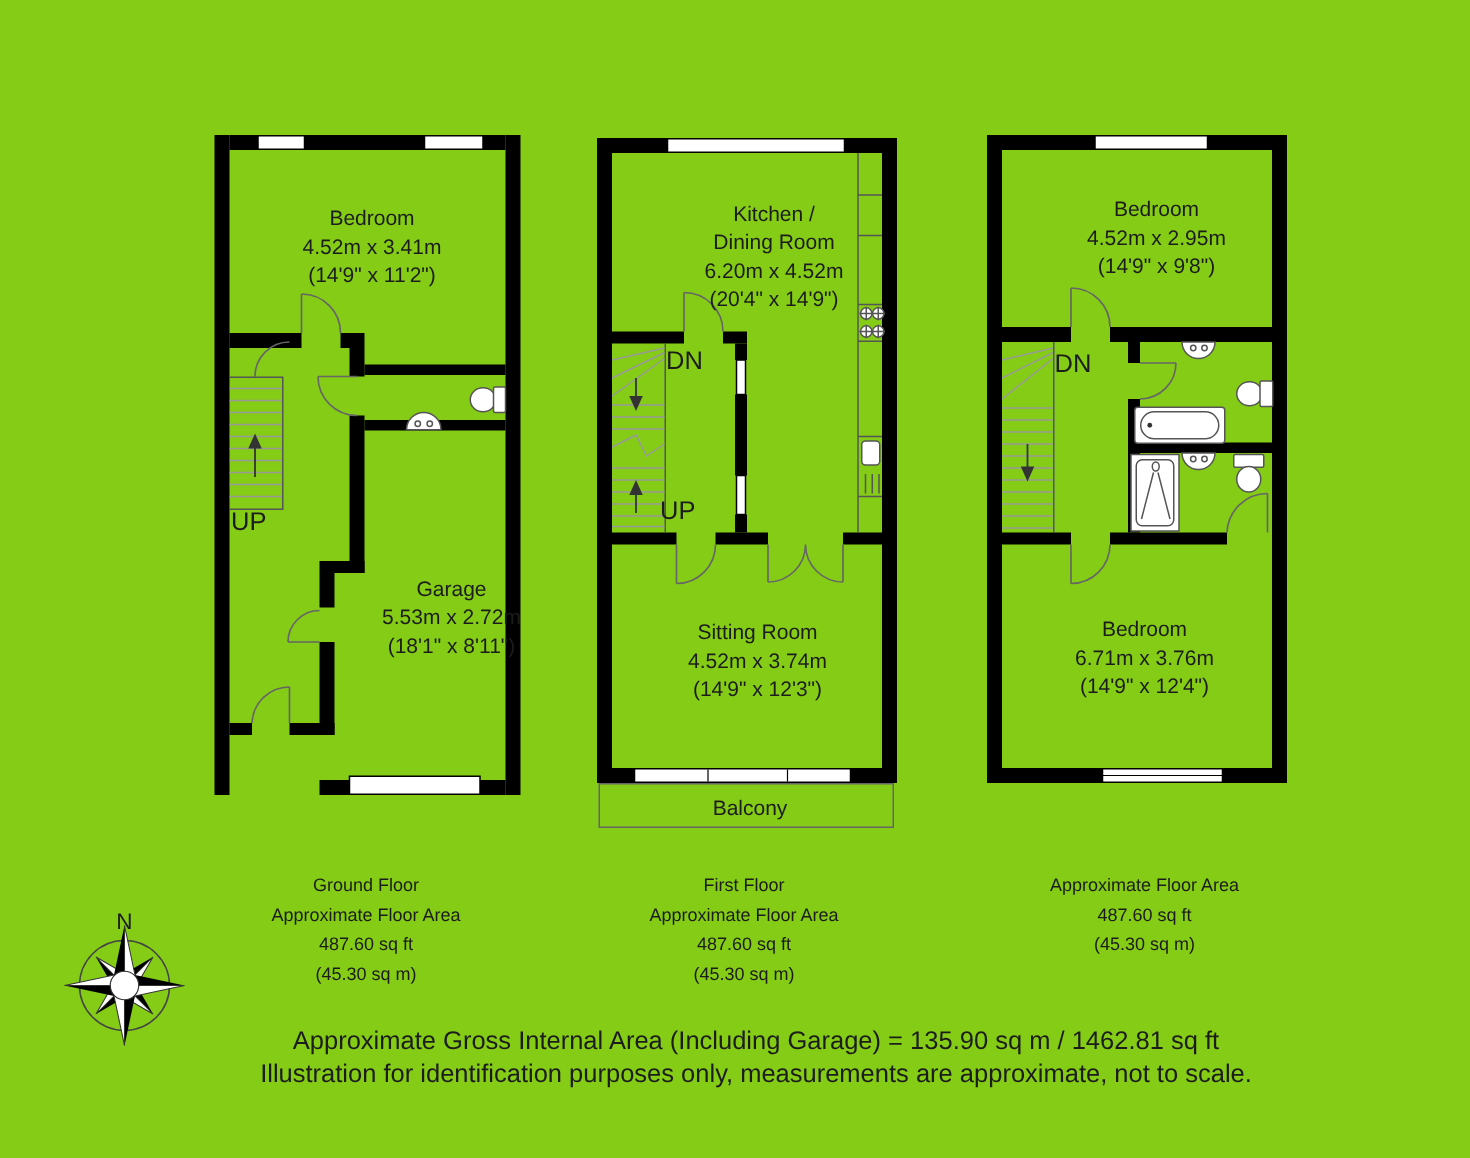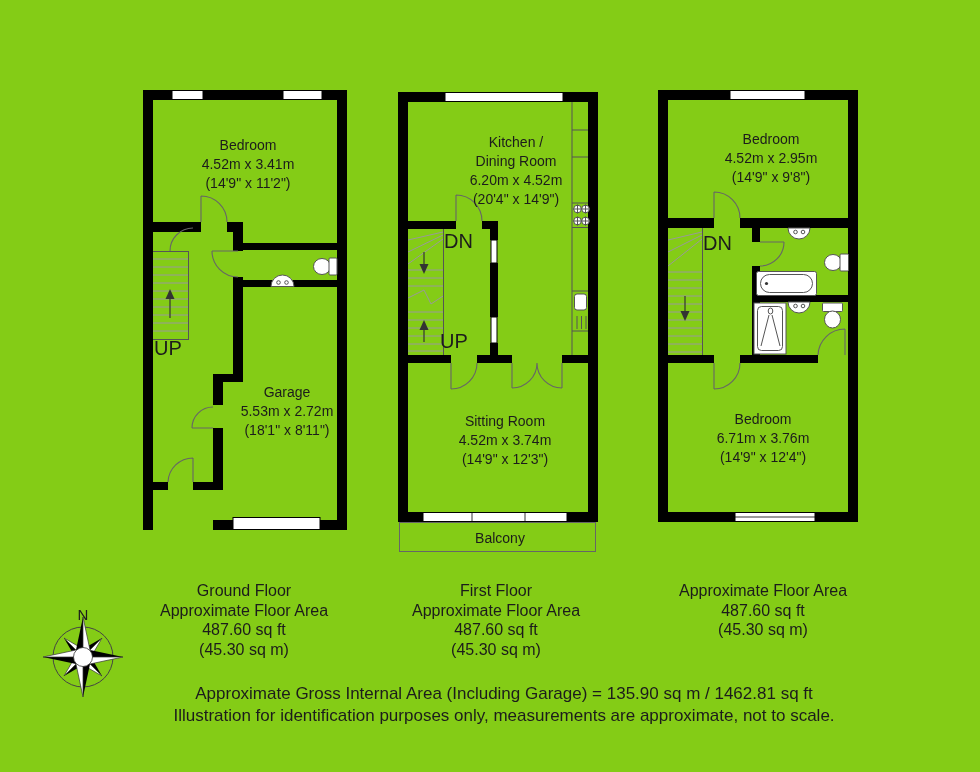--- a/index.html
+++ b/index.html
@@ -1,22 +1,22 @@
 <!DOCTYPE html>
 <html><head>
 <meta charset="utf-8">
 <style>
   html,body{margin:0;padding:0;background:#ffffff;}
   .canvas{position:relative;width:980px;height:772px;background:#84cc16;overflow:hidden;
           font-family:"Liberation Sans", sans-serif;color:#1c1c1c;}
   .canvas svg{position:absolute;left:0;top:0;}
   .lbl{position:absolute;text-align:center;}
   .room{font-size:14px;line-height:19px;}
-  .stairlbl{font-size:20px;line-height:16px;text-align:left;}
-  .area{font-size:16px;line-height:19.5px;}
+  .stairlbl{font-size:17px;line-height:16px;text-align:left;}
+  .area{font-size:12px;line-height:19.5px;}
   .balcony{font-size:14px;text-align:center;}
   .footer{font-size:17px;line-height:21.5px;}
   .north{font-size:15px;}
   .wall{fill:#000;}
   .win{fill:#fff;stroke:#000;stroke-width:1;}
   .door{fill:none;stroke:#666;stroke-width:1.1;}
   .fix{fill:#fff;stroke:#555;stroke-width:1;}
   .fixline{fill:none;stroke:#555;stroke-width:1;}
   .tread{fill:none;stroke:#999;stroke-width:1;}
   .edge{fill:none;stroke:#555;stroke-width:1;}
@@ -228,21 +228,21 @@
     <circle cx="83" cy="657" r="9.5" fill="#fff" stroke="#333" stroke-width="0.8"></circle>
   </g>
 </svg>
 
   <div class="lbl room" style="left:173px;top:136px;width:150px;">
     <div>Bedroom</div>
     <div>4.52m x 3.41m</div>
     <div>(14'9" x 11'2")</div>
   </div>
 
-  <div class="lbl room" style="left:212px;top:383px;width:150px;">
+  <div class="lbl room" style="left:226px;top:383px;width:150px;">
     <div>Garage</div>
     <div>5.53m x 2.72m</div>
     <div>(18'1" x 8'11")</div>
   </div>
 
   <div class="lbl room" style="left:441px;top:133px;width:150px;">
     <div>Kitchen /</div>
     <div>Dining Room</div>
     <div>6.20m x 4.52m</div>
     <div>(20'4" x 14'9")</div>

